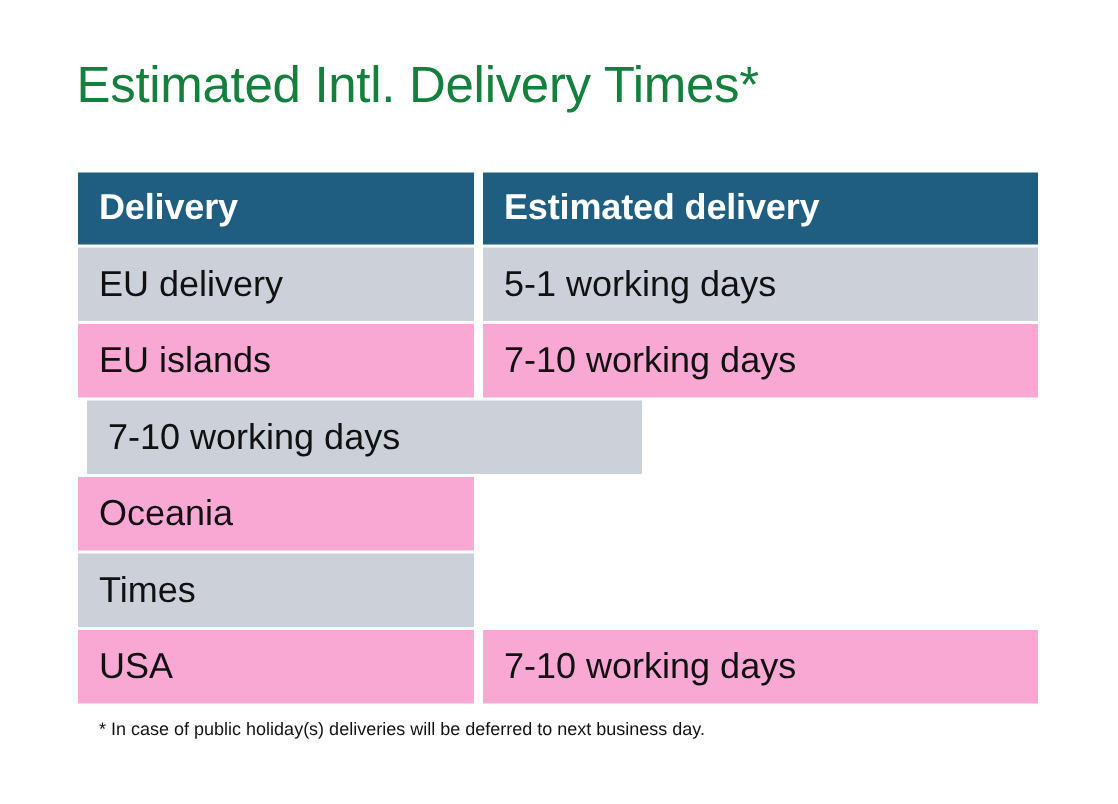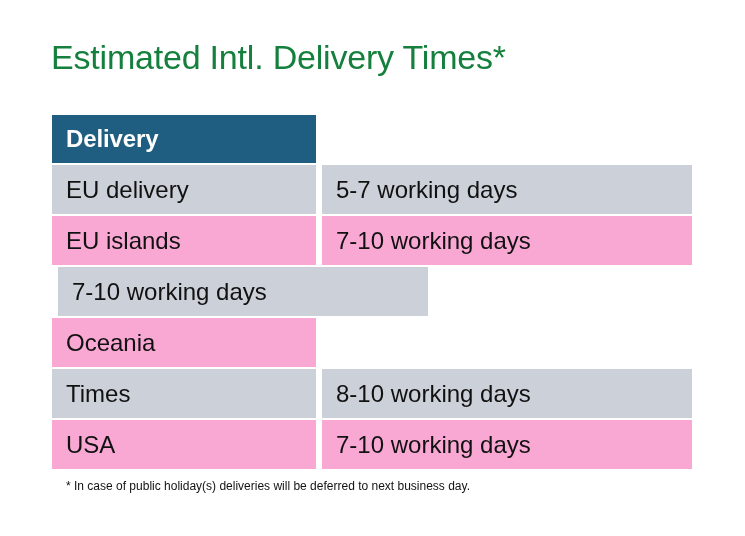--- a/index.html
+++ b/index.html
@@ -110,26 +110,27 @@
 
 <div class="page">
 
   <div class="title">Estimated Intl. Delivery Times*</div>
 
   <div class="table">
 
     <div class="row header-row">
       <div class="cell col-loc">Delivery</div>
       <div class="col-gap"></div>
+      <div class="cell col-est">Estimated delivery</div>
     </div>
 
     <div class="row body-row band-dark">
       <div class="cell col-loc">EU delivery</div>
       <div class="col-gap"></div>
-      <div class="cell col-est">5-7 working days</div>
+      <div class="cell col-est">5-1 working days</div>
     </div>
 
     <div class="row body-row band-light">
       <div class="cell col-loc">EU islands</div>
       <div class="col-gap"></div>
       <div class="cell col-est">7-10 working days</div>
     </div>
 
     <div class="row body-row band-dark">
       <div class="col-gap"></div>
@@ -137,21 +138,20 @@
     </div>
 
     <div class="row body-row band-light">
       <div class="cell col-loc">Oceania</div>
       <div class="col-gap"></div>
     </div>
 
     <div class="row body-row band-dark">
       <div class="cell col-loc">Times</div>
       <div class="col-gap"></div>
-      <div class="cell col-est">8-10 working days</div>
     </div>
 
     <div class="row body-row band-light">
       <div class="cell col-loc">USA</div>
       <div class="col-gap"></div>
       <div class="cell col-est">7-10 working days</div>
     </div>
 
   </div>
 

